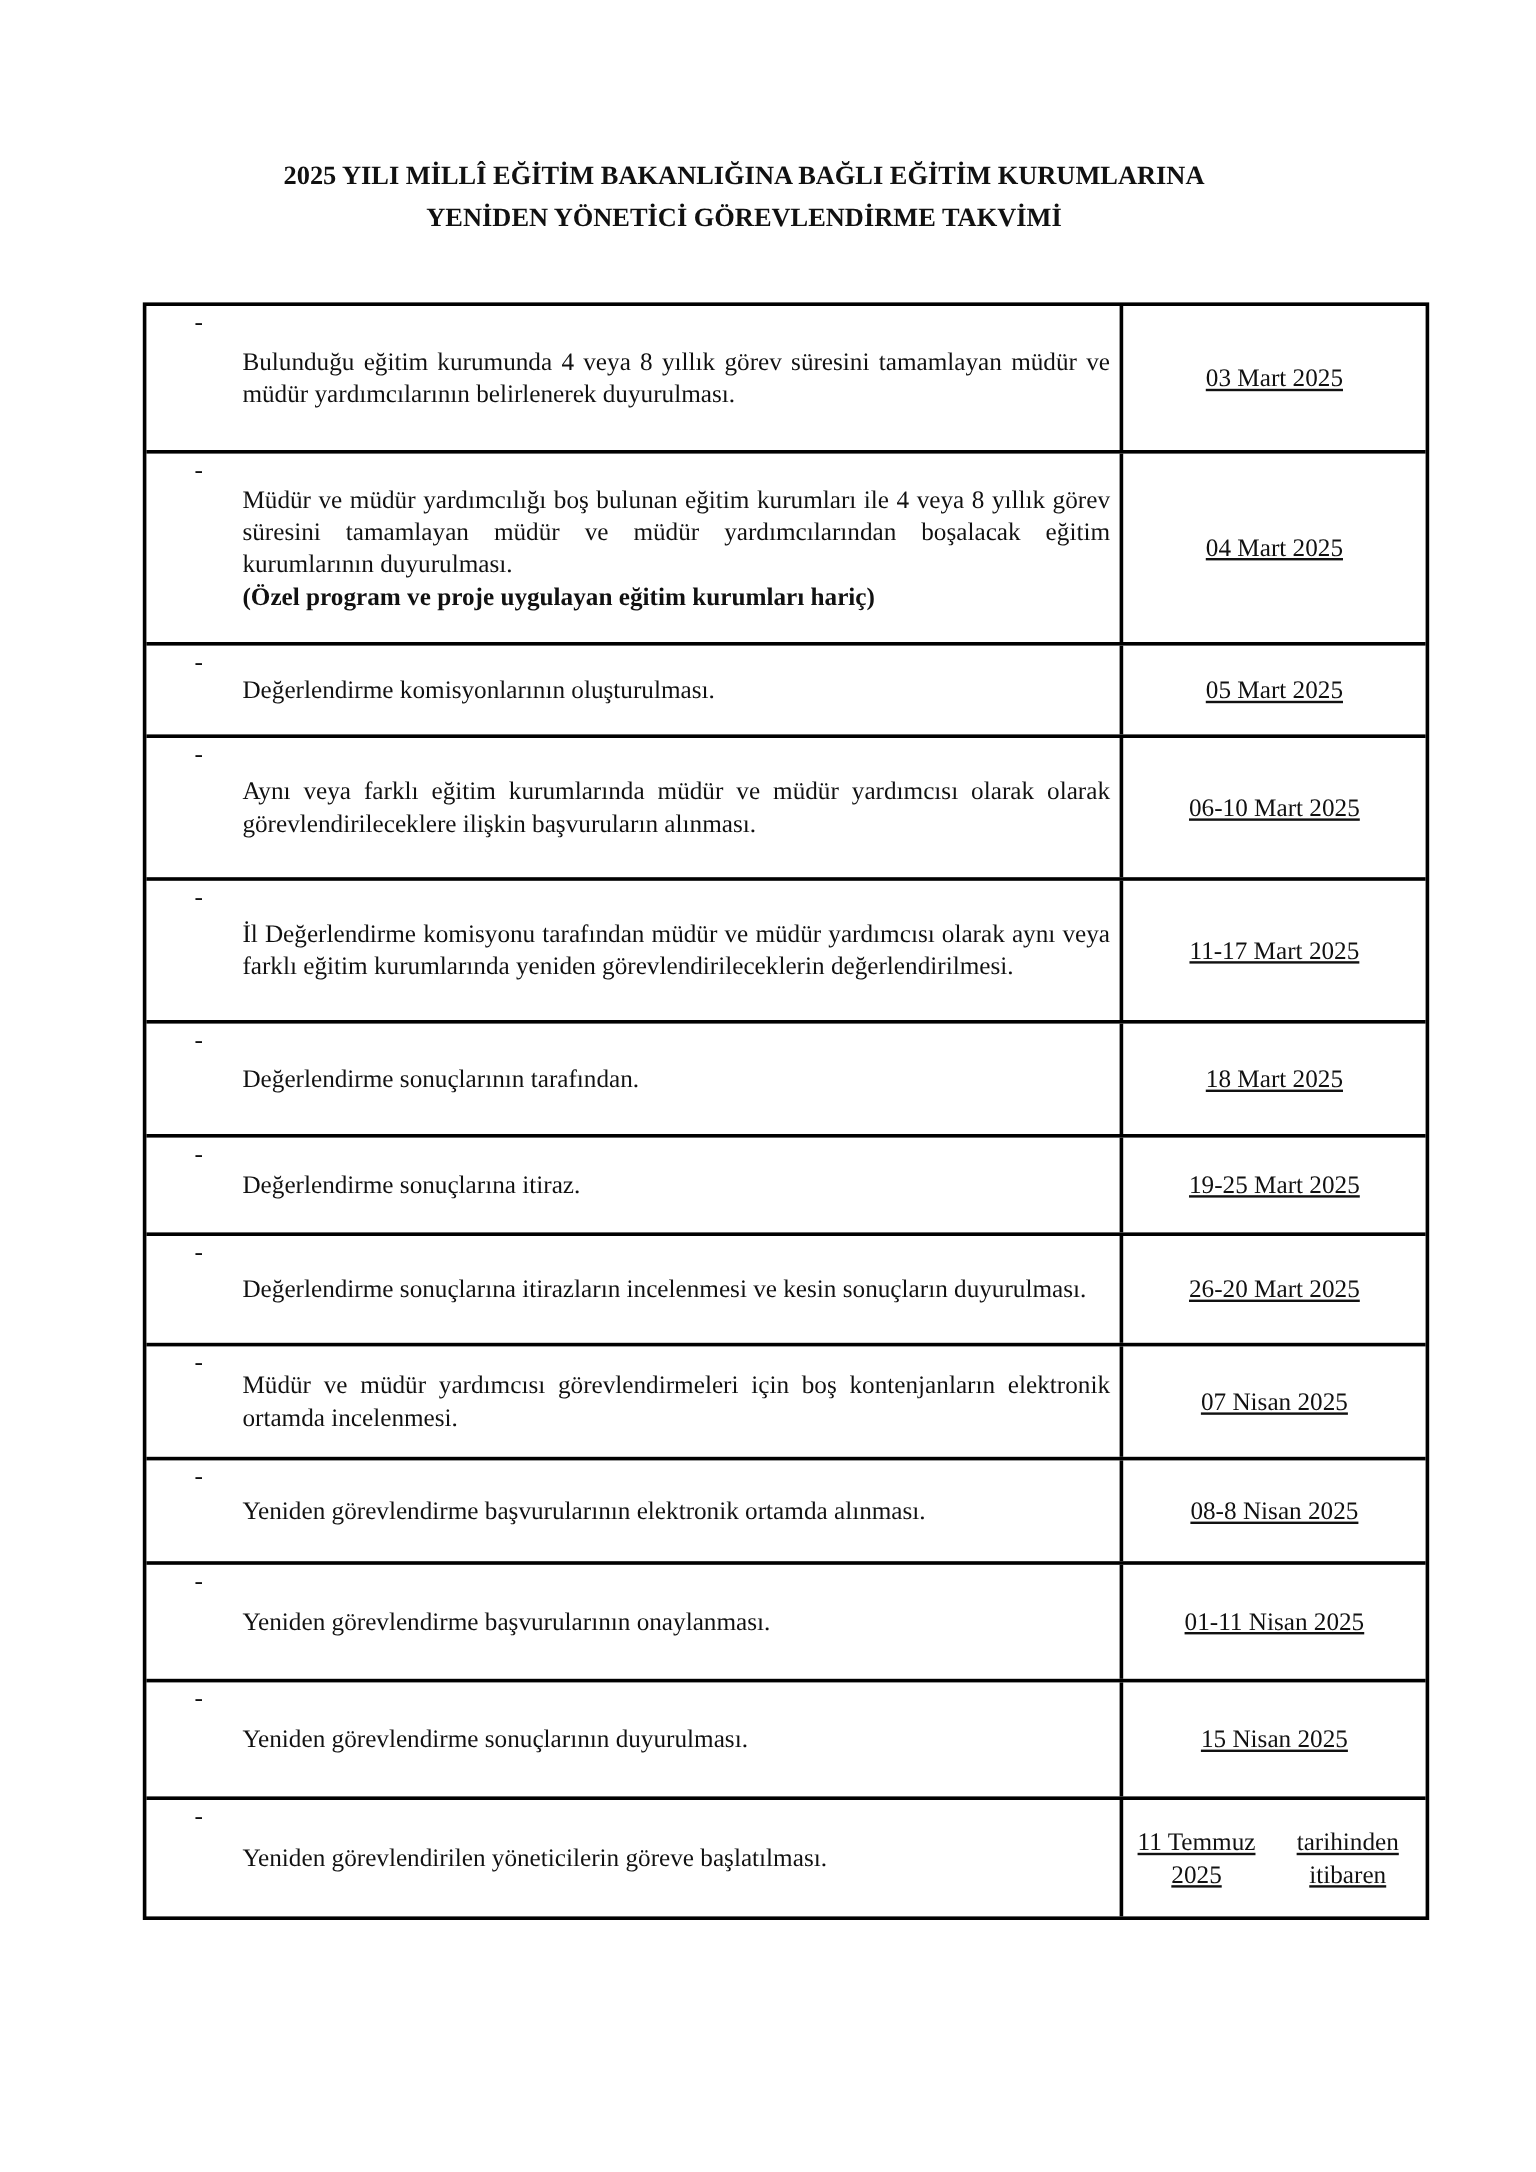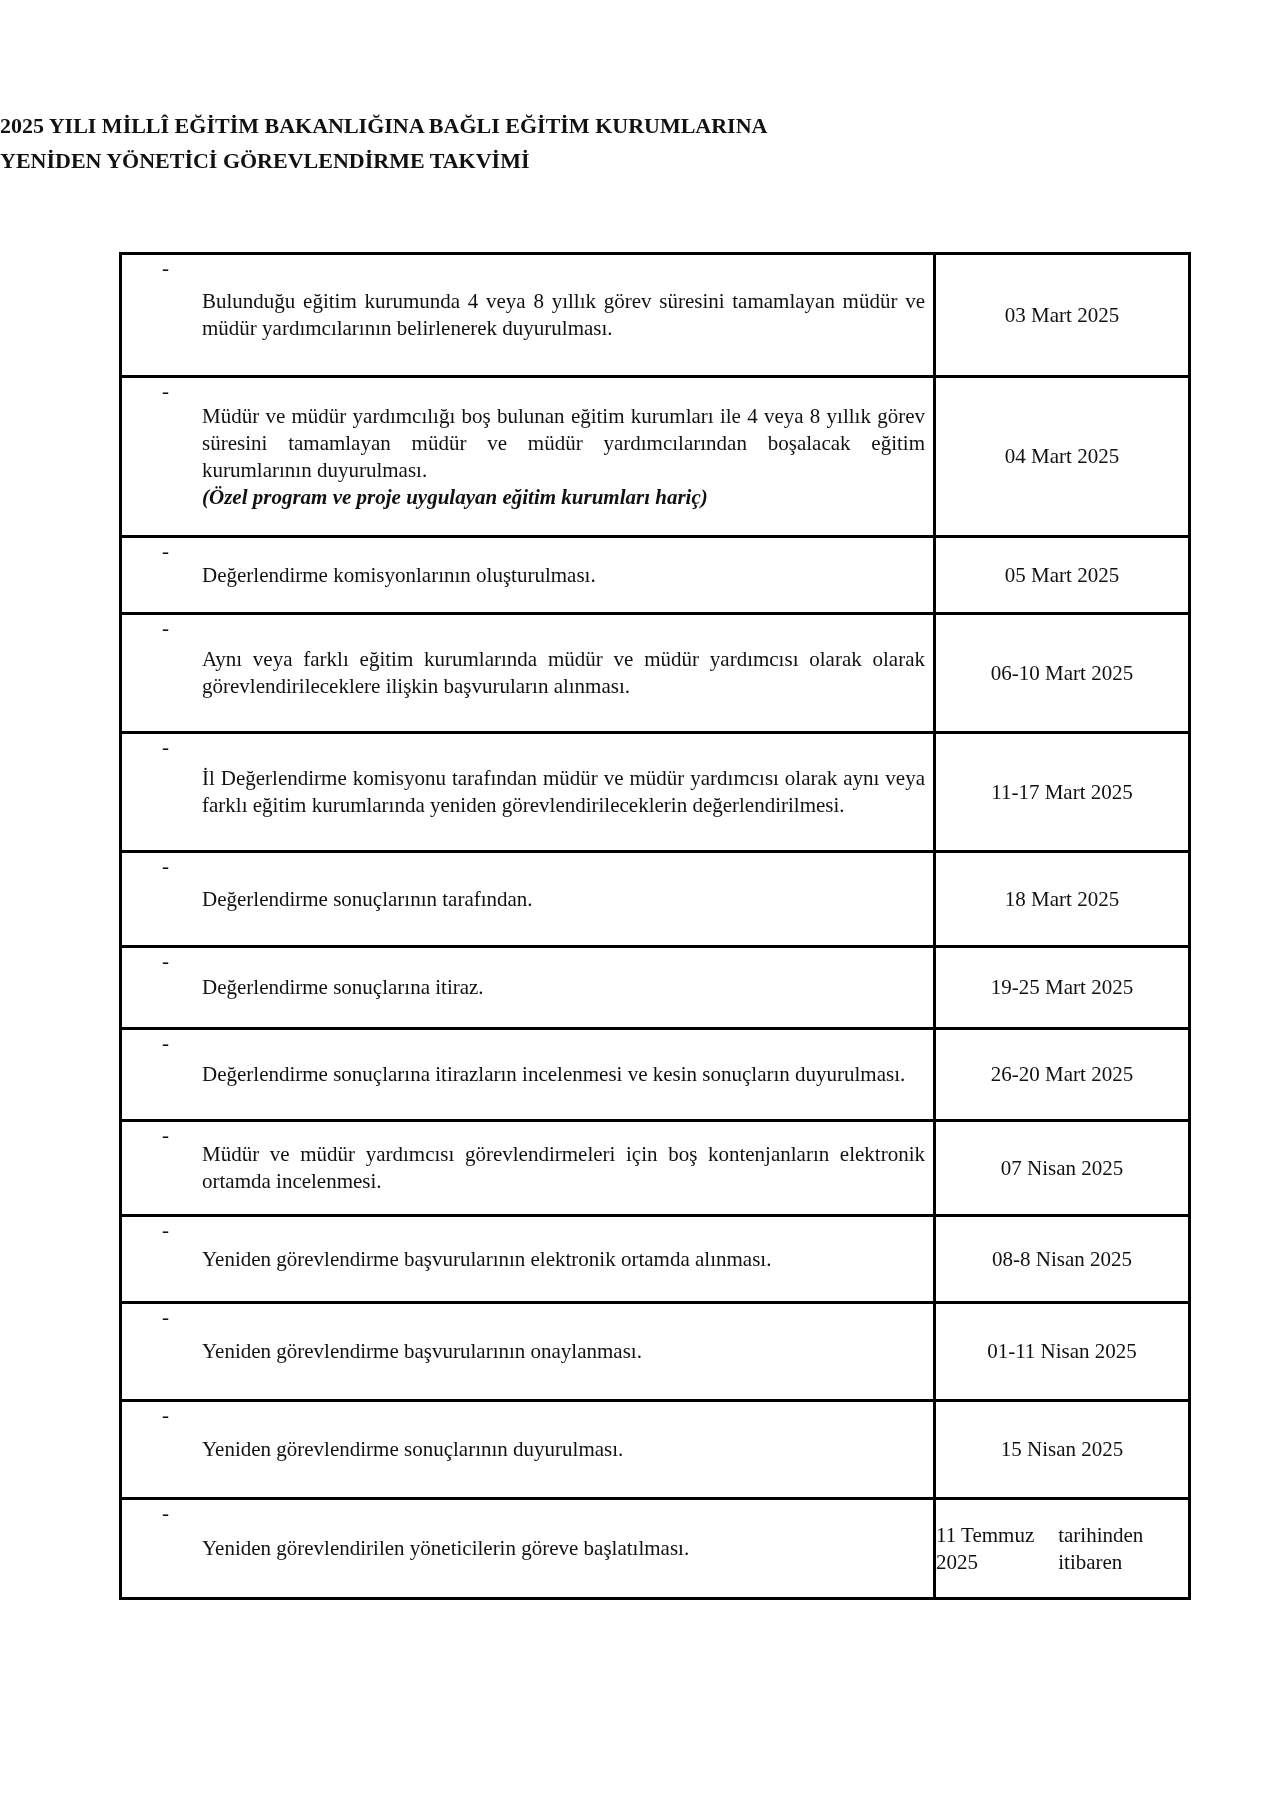--- a/index.html
+++ b/index.html
@@ -11,21 +11,22 @@
     width: 1280px;
     height: 1810px;
     position: relative;
     font-family: "Liberation Serif", "DejaVu Serif", serif;
     color: #111111;
   }
   .title {
     position: absolute;
     left: 0;
     width: 1240px;
-    top: 108px;
+    top: 128px;
+    text-align: center;
     font-weight: bold;
     font-size: 22px;
     line-height: 35px;
     letter-spacing: 0px;
   }
   .title div { white-space: nowrap; }
   .table {
     position: absolute;
     left: 119px;
     top: 252px;
@@ -53,28 +54,30 @@
     width: 40px;
     flex: 0 0 40px;
     align-self: flex-start;
     font-size: 21px;
   }
   .desc-text {
     flex: 1;
     text-align: justify;
     text-align-last: left;
   }
-  .desc-text .bold { font-weight: bold; display: block; font-style: italic; }
+  .desc-text .bold { font-weight: bold; display: block; }
   .date {
     flex: 1;
     display: flex;
     align-items: center;
     justify-content: center;
+    text-align: center;
     font-size: 21px;
     line-height: 27px;
+    text-decoration: underline;
   }
 </style>
 </head>
 <body>
 
 <div class="title">
   <div>2025 YILI MİLLÎ EĞİTİM BAKANLIĞINA BAĞLI EĞİTİM KURUMLARINA</div>
   <div>YENİDEN YÖNETİCİ GÖREVLENDİRME TAKVİMİ</div>
 </div>
 

